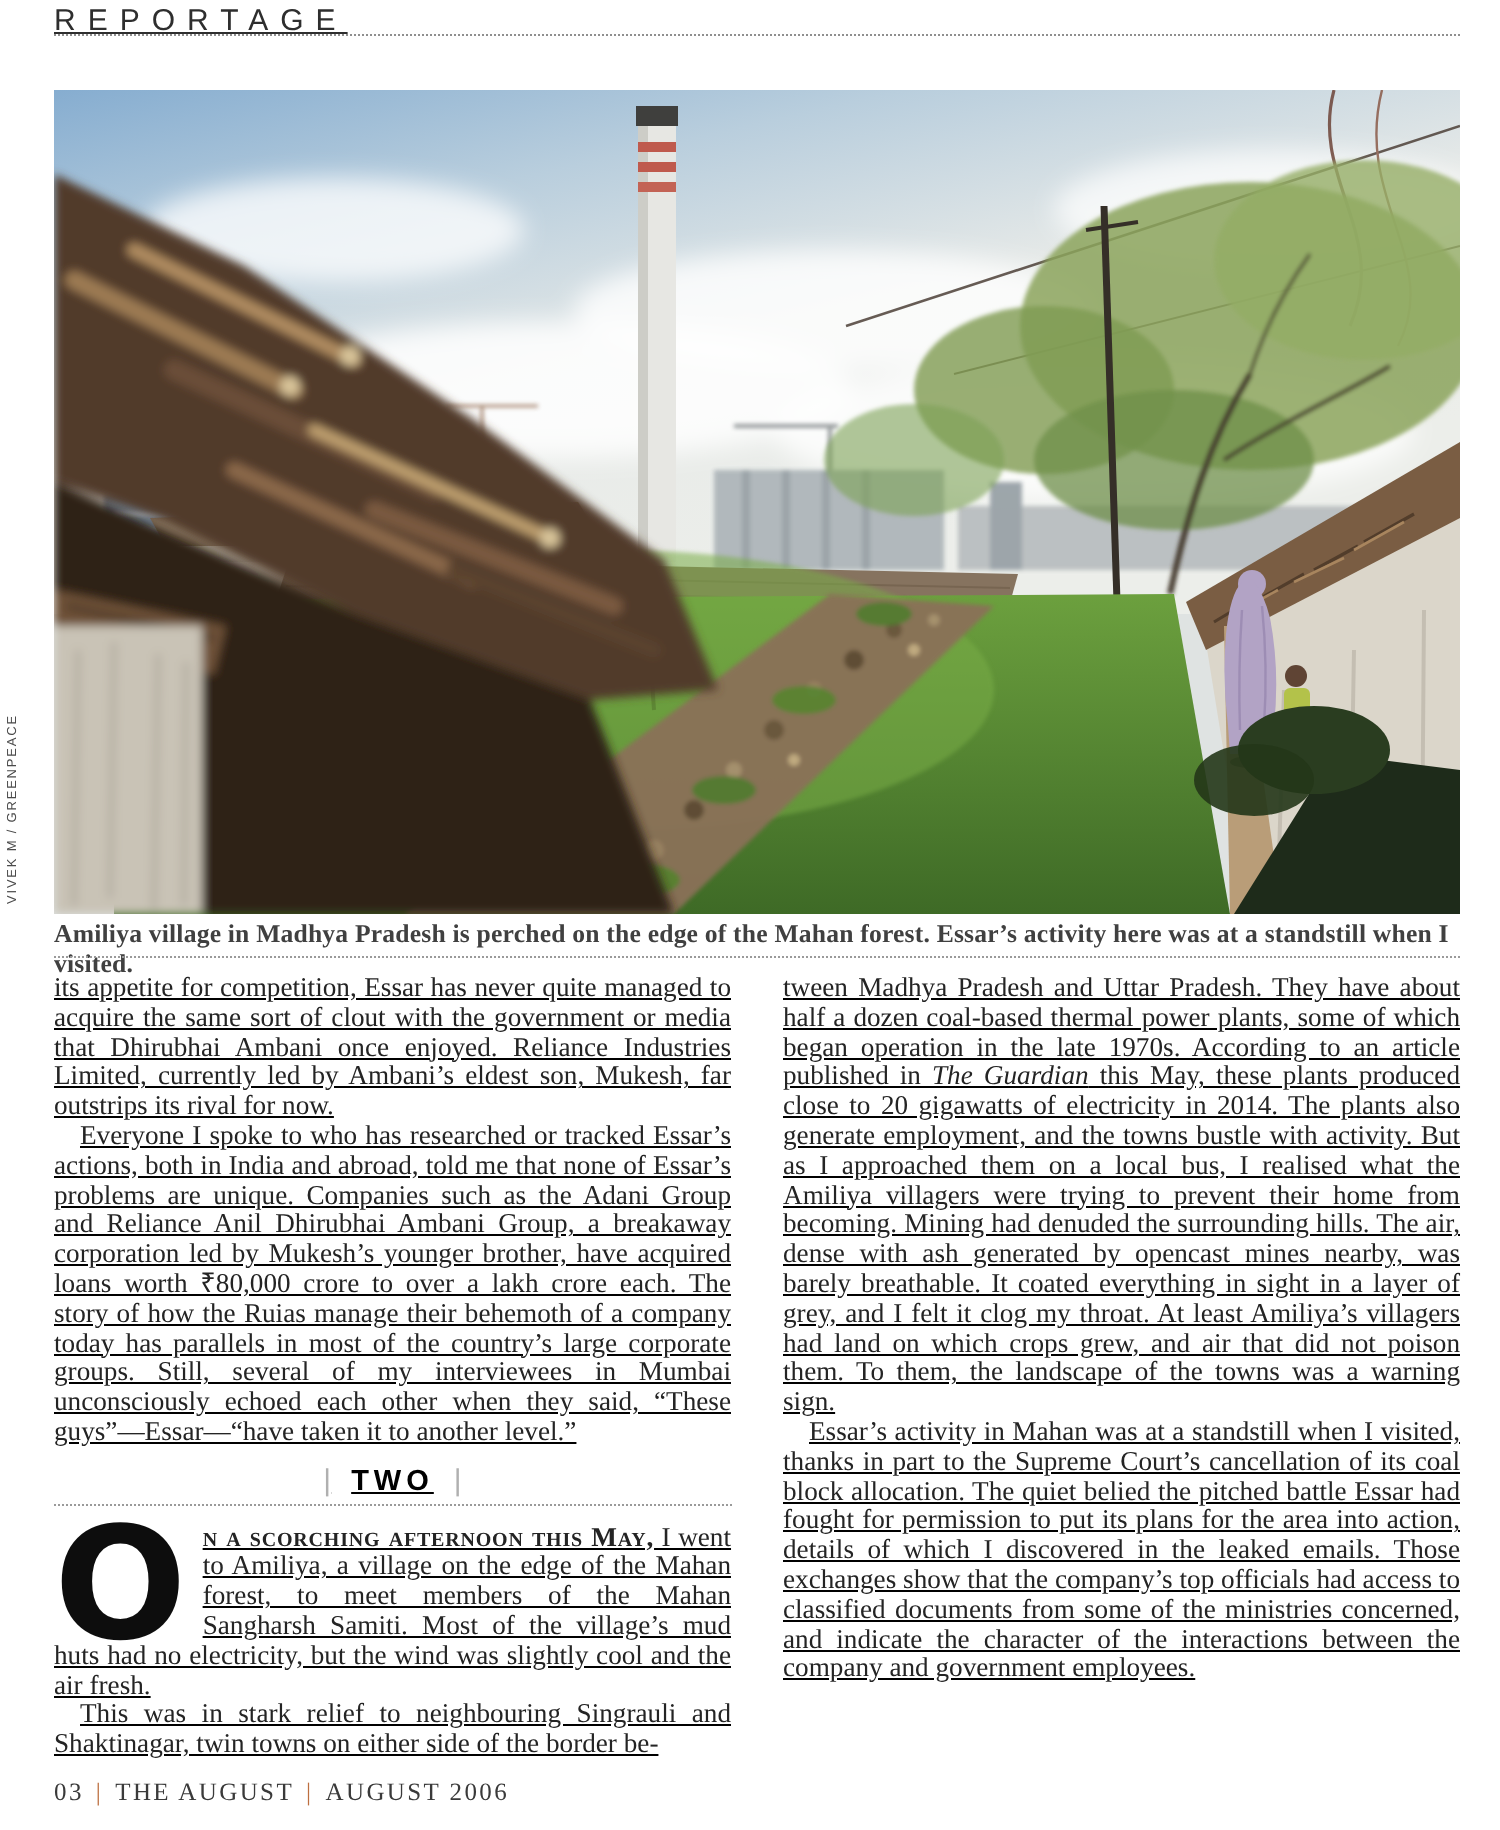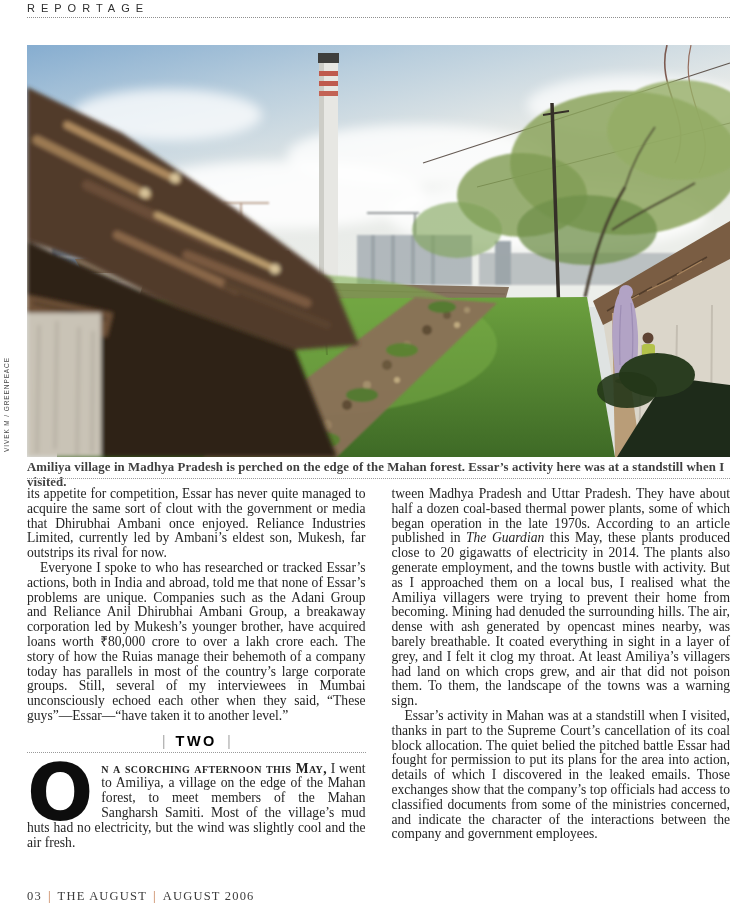--- a/index.html
+++ b/index.html
@@ -3,39 +3,39 @@
 <meta charset="utf-8">
 <style>
   html,body { margin:0; padding:0; }
   body {
     width:750px; height:915px; background:#ffffff; position:relative;
     font-family:"Liberation Serif", serif; overflow:hidden;
   }
   .kicker {
     position:absolute; left:27px; top:2px;
     font-family:"Liberation Sans", sans-serif;
-    font-size:11px; letter-spacing:6px; color:#2e2e2e; font-weight:500;
+    font-size:15px; letter-spacing:6px; color:#2e2e2e; font-weight:500;text-decoration:underline;
   }
   .rule-top { position:absolute; left:27px; top:17px; width:703px; border-bottom:1px dotted #8f8f8f; }
   .photo-wrap {
     position:absolute; left:27px; top:45px; width:703px; height:412px;
     overflow:hidden; background:#dfe3e2;
   }
   .photo-wrap svg { display:block; width:100%; height:100%; }
   .credit {
     position:absolute; left:3px; top:452px; transform-origin:0 0; transform:rotate(-90deg);
     font-family:"Liberation Sans", sans-serif; font-size:6.5px; letter-spacing:.9px;
     color:#4a4a4a; white-space:nowrap;
   }
   .caption {
     position:absolute; left:27px; top:460px; width:703px;
     font-size:12.8px; font-weight:bold; color:#404040; letter-spacing:.1px;
   }
   .rule-caption { position:absolute; left:27px; top:478px; width:703px; border-bottom:1px dotted #9a9a9a; }
-  .columns { position:absolute; left:27px; top:487px; width:703px; display:flex; gap:26px; }
+  .columns { position:absolute; left:27px; top:487px; width:703px; display:flex; gap:26px;text-decoration:underline; }
   .col {
     width:338.5px; font-size:13.6px; line-height:14.8px;
     text-align:justify; color:#242424;
   }
   .col p { margin:0; }
   .col p.indent { text-indent:13px; }
   .divider { display:flex; align-items:center; justify-content:center; gap:10px; margin:10px 0 3px; }
   .divider .bar { color:#b0b0b0; font-family:"Liberation Sans", sans-serif; font-size:15px; }
   .divider .label {
     font-family:"Liberation Sans", sans-serif; font-weight:bold;
@@ -237,20 +237,21 @@
   <div class="col">
     <p>its appetite for competition, Essar has never quite managed to acquire the same sort of clout with the government or media that Dhirubhai Ambani once enjoyed. Reliance Industries Limited, currently led by Ambani’s eldest son, Mukesh, far outstrips its rival for now.</p>
     <p class="indent">Everyone I spoke to who has researched or tracked Essar’s actions, both in India and abroad, told me that none of Essar’s problems are unique. Companies such as the Adani Group and Reliance Anil Dhirubhai Ambani Group, a breakaway corporation led by Mukesh’s younger brother, have acquired loans worth ₹80,000 crore to over a lakh crore each. The story of how the Ruias manage their behemoth of a company today has parallels in most of the country’s large corporate groups. Still, several of my interviewees in Mumbai unconsciously echoed each other when they said, “These guys”—Essar—“have taken it to another level.”</p>
     <div class="divider">
       <span class="bar">|</span>
       <span class="label">TWO</span>
       <span class="bar">|</span>
     </div>
     <div class="rule-div"></div>
     <p><span class="dropcap-letter">O</span><span class="lead-in">n a scorching afternoon this May,</span><span> I went to Amiliya, a village on the edge of the Mahan forest, to meet members of the Mahan Sangharsh Samiti. Most of the village’s mud huts had no electricity, but the wind was slightly cool and the air fresh.</span></p>
+    <p class="indent">This was in stark relief to neighbouring Singrauli and Shaktinagar, twin towns on either side of the border be-</p>
   </div>
   <div class="col">
     <p><span>tween Madhya Pradesh and Uttar Pradesh. They have about half a dozen coal-based thermal power plants, some of which began operation in the late 1970s. According to an article published in </span><i>The Guardian</i><span> this May, these plants produced close to 20 gigawatts of electricity in 2014. The plants also generate employment, and the towns bustle with activity. But as I approached them on a local bus, I realised what the Amiliya villagers were trying to prevent their home from becoming. Mining had denuded the surrounding hills. The air, dense with ash generated by opencast mines nearby, was barely breathable. It coated everything in sight in a layer of grey, and I felt it clog my throat. At least Amiliya’s villagers had land on which crops grew, and air that did not poison them. To them, the landscape of the towns was a warning sign.</span></p>
     <p class="indent">Essar’s activity in Mahan was at a standstill when I visited, thanks in part to the Supreme Court’s cancellation of its coal block allocation. The quiet belied the pitched battle Essar had fought for permission to put its plans for the area into action, details of which I discovered in the leaked emails. Those exchanges show that the company’s top officials had access to classified documents from some of the ministries concerned, and indicate the character of the interactions between the company and government employees.</p>
   </div>
 </div>
 
 <div class="footer">
   <span>03</span><span class="sep">|</span><span>THE AUGUST</span><span class="sep">|</span><span>AUGUST 2006</span>
 </div>

